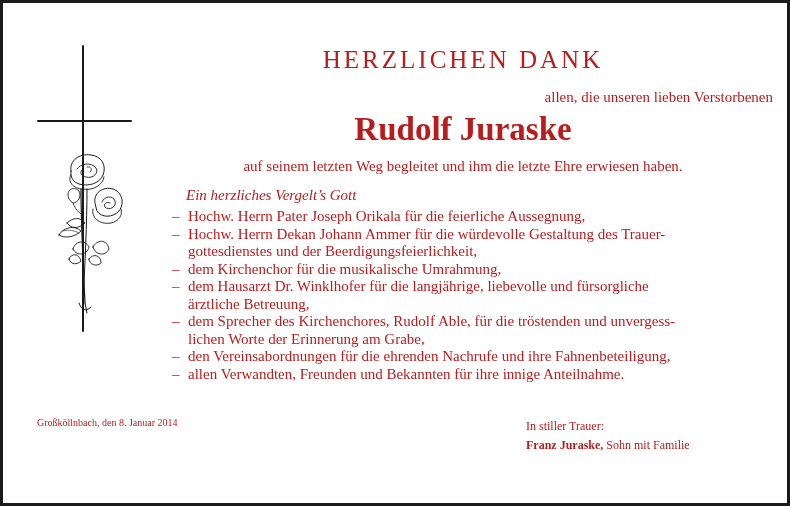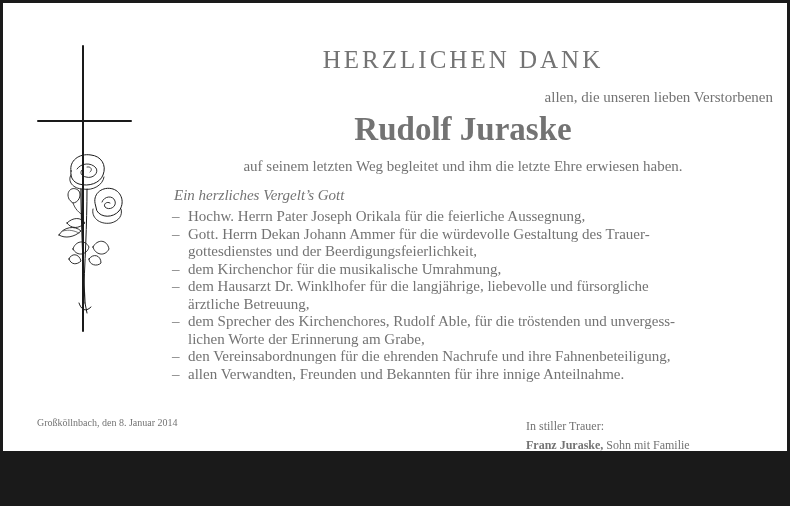--- a/index.html
+++ b/index.html
@@ -1,38 +1,38 @@
 <!DOCTYPE html>
 <html><head>
   <meta charset="utf-8">
   <style>
     html, body { margin: 0; padding: 0; }
     body { width: 790px; height: 506px; background: #1a1a1a; position: relative; overflow: hidden; }
     .card {
-      position: absolute; left: 3px; top: 3px; width: 784px; height: 448px;
-      background: #ffffff; color: #737373;
+      position: absolute; left: 3px; top: 3px; width: 784px; height: 500px;
+      background: #ffffff; color: #b91c1c;
       font-family: "Liberation Serif", "DejaVu Serif", serif;
     }
     .cross { position: absolute; left: 0; top: 0; width: 160px; height: 330px; }
     .title {
       position: absolute; left: 150px; width: 620px; top: 43px; text-align: center;
       font-size: 25px; letter-spacing: 3px; font-weight: normal;
     }
     .sub1 {
       position: absolute; left: 150px; width: 620px; top: 86px; text-align: right; font-size: 15px;
     }
     .name {
       position: absolute; left: 150px; width: 620px; top: 108px; text-align: center;
       font-size: 33px; font-weight: bold;
     }
     .sub2 {
       position: absolute; left: 150px; width: 620px; top: 155px; text-align: center; font-size: 15px;
     }
     .intro {
-      position: absolute; left: 171px; top: 184px; font-size: 15px; font-style: italic;
+      position: absolute; left: 183px; top: 184px; font-size: 15px; font-style: italic;
     }
     .list {
       position: absolute; left: 169px; top: 205px; width: 590px; margin: 0; padding: 0; list-style: none;
       font-size: 15px; line-height: 17.5px;
     }
     .list li { position: relative; padding-left: 16px; }
     .list li .dash { position: absolute; left: 0; top: 0; }
     .place {
       position: absolute; left: 34px; top: 414px; font-size: 10px;
     }
@@ -85,21 +85,21 @@
 
   <div class="intro">Ein herzliches Vergelt’s Gott</div>
 
   <ul class="list">
     <li>
       <span class="dash">–</span>
       <span>Hochw. Herrn Pater Joseph Orikala für die feierliche Aussegnung,</span>
     </li>
     <li>
       <span class="dash">–</span>
-      <span>Gott. Herrn Dekan Johann Ammer für die würdevolle Gestaltung des Trauer-</span><br>
+      <span>Hochw. Herrn Dekan Johann Ammer für die würdevolle Gestaltung des Trauer-</span><br>
       <span>gottesdienstes und der Beerdigungsfeierlichkeit,</span>
     </li>
     <li>
       <span class="dash">–</span>
       <span>dem Kirchenchor für die musikalische Umrahmung,</span>
     </li>
     <li>
       <span class="dash">–</span>
       <span>dem Hausarzt Dr. Winklhofer für die langjährige, liebevolle und fürsorgliche</span><br>
       <span>ärztliche Betreuung,</span>

